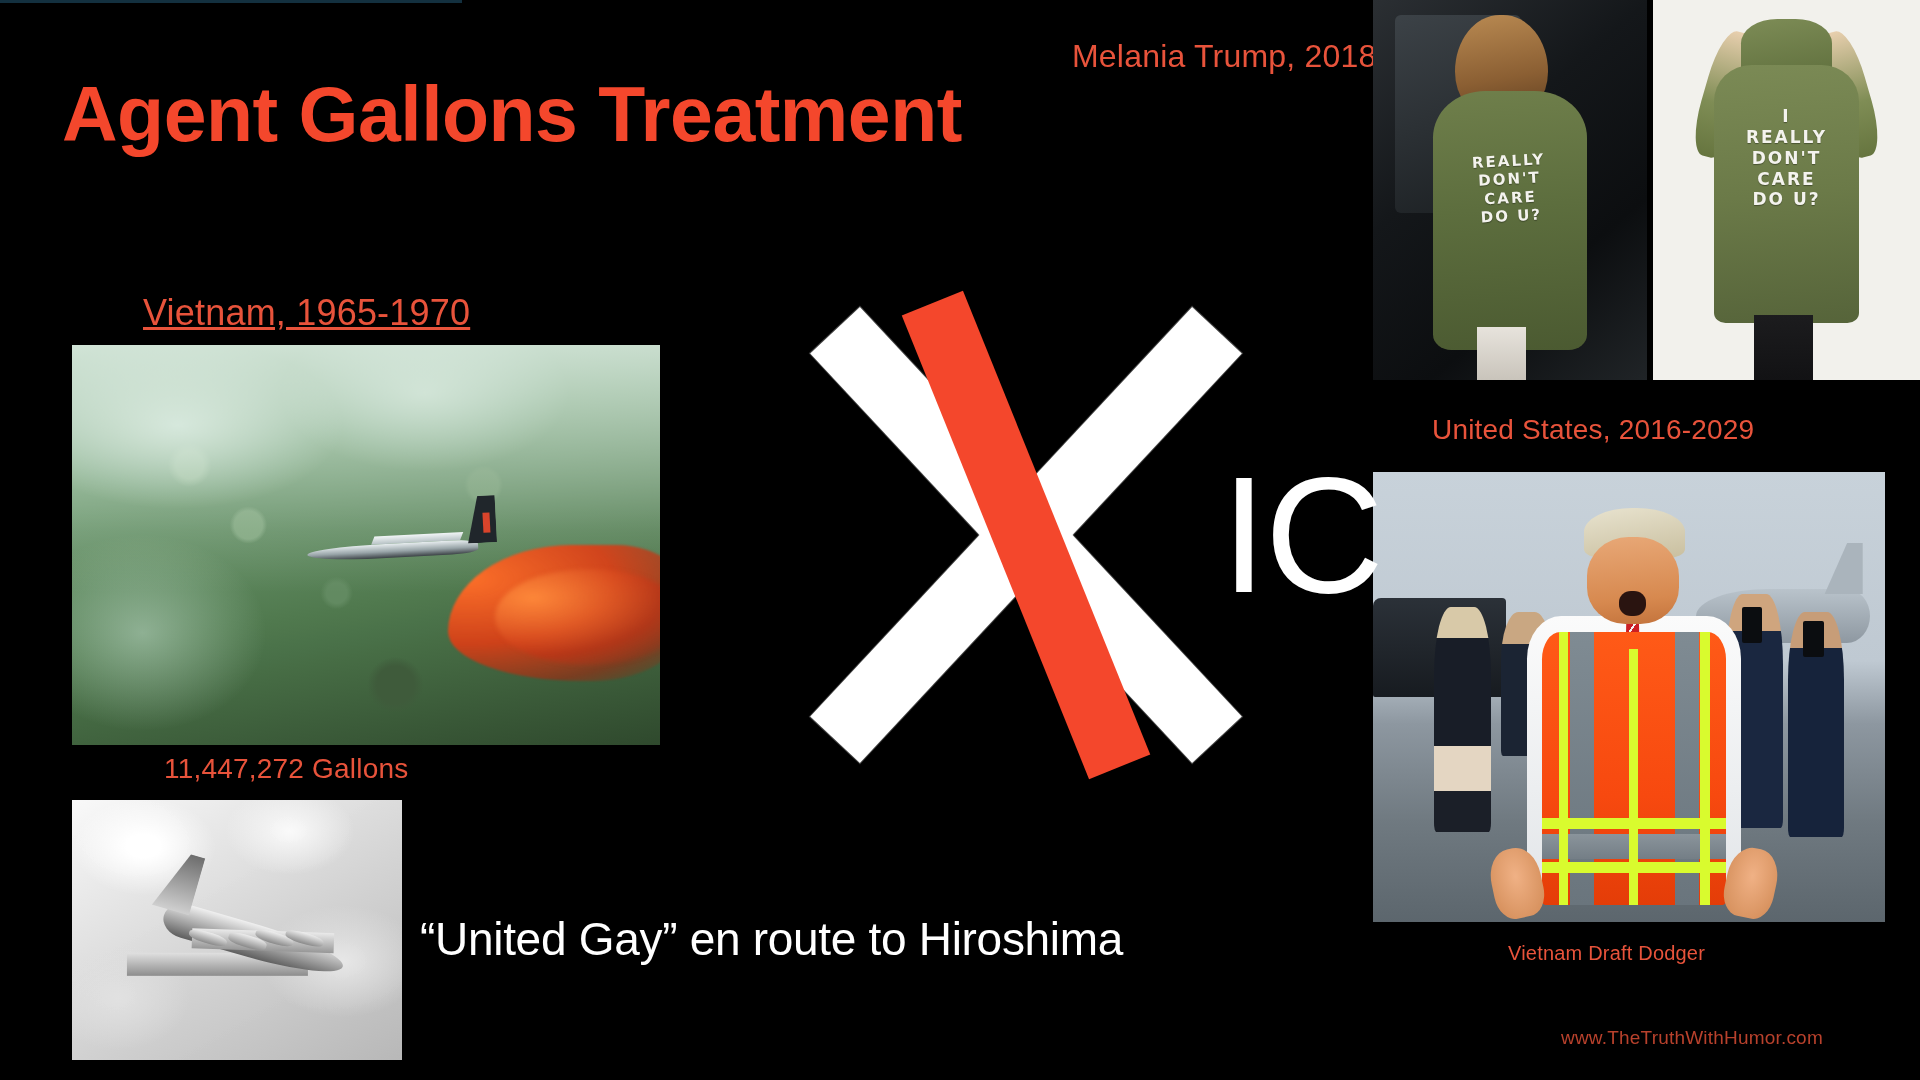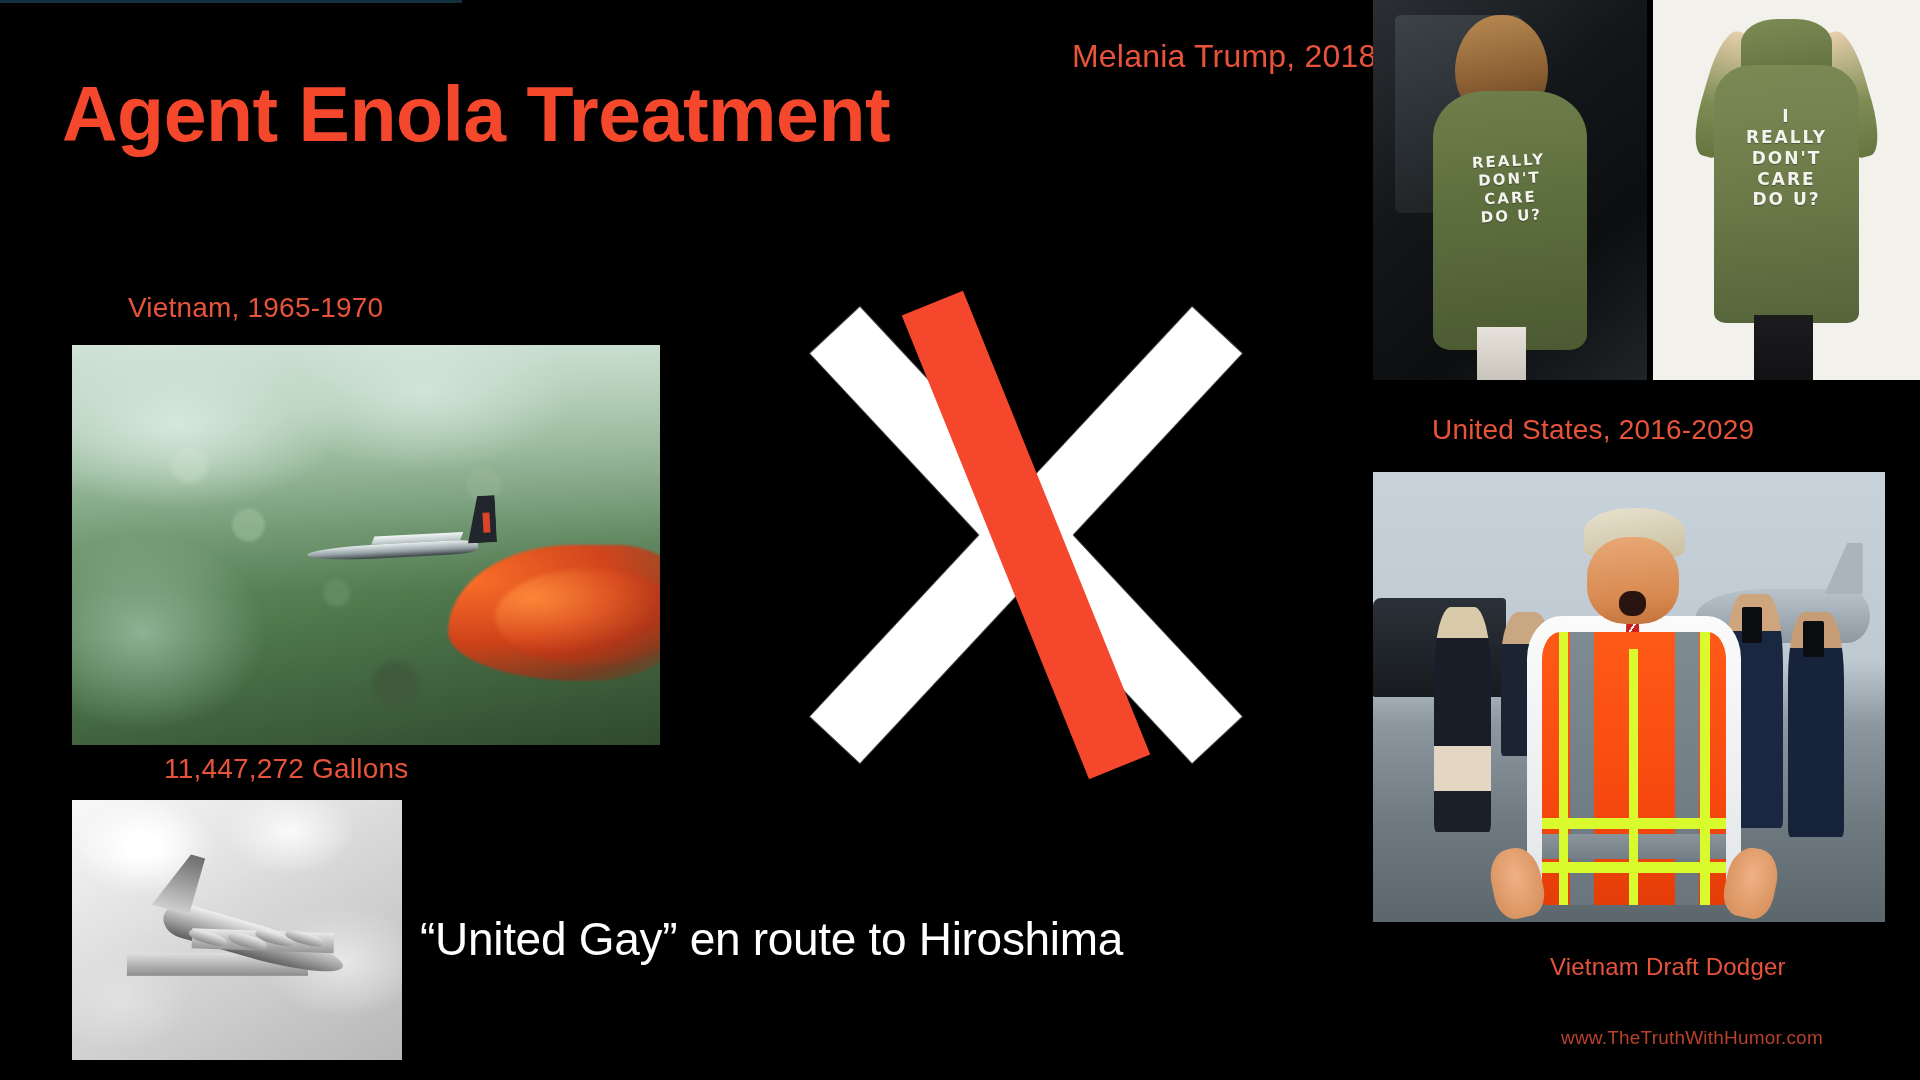--- a/index.html
+++ b/index.html
@@ -40,24 +40,24 @@
   
   .cap {
     position: absolute;
     color: #E8533B;
     font-size: 27px;
     font-weight: 400;
     white-space: nowrap;
     letter-spacing: .2px;
   }
   .cap-melania  { left: 1072px; top: 38px;  font-size: 32px; }
-  .cap-vietnam  { left: 128px;  top: 292px; font-size: 28px; }
+  .cap-vietnam  { left: 143px;  top: 292px; font-size: 36px; text-decoration: underline; }
   .cap-gallons  { left: 164px;  top: 753px; font-size: 28px; text-align: right; }
   .cap-us       { left: 1432px; top: 414px; font-size: 28px; }
-  .cap-dodger   { left: 1550px; top: 942px; font-size: 24px; margin-top: 11px; }
+  .cap-dodger   { left: 1508px; top: 942px; font-size: 20px; }
   .cap-site     { left: 1561px; top: 1027px; font-size: 19px; color: #B8412C; }
 
   
   .cap-white {
     position: absolute;
     left: 420px; top: 912px;
     color: #FFFFFF;
     font-size: 46px;
     font-weight: 400;
     white-space: nowrap;
@@ -423,21 +423,21 @@
     transform: rotate(-22deg);
   }
 </style>
 </head>
 <body>
 
 <div id="stage">
 
   <div class="top-rule"></div>
 
-  <div class="title">Agent Enola Treatment</div>
+  <div class="title">Agent Gallons Treatment</div>
 
   <div class="cap cap-melania">Melania Trump, 2018</div>
 
   <div class="photo ph-mel-a">
     <div class="mel-a-bg"></div>
     <div class="mel-hair-a"></div>
     <div class="mel-coat-a"></div>
     <div class="mel-legs-a"></div>
     <div class="jacket-text jt-a">
       <div>REALLY</div>
@@ -530,17 +530,18 @@
   </div>
 
   <div class="cap cap-dodger">Vietnam Draft Dodger</div>
 
   <div class="toxic">
     <div class="xmark">
       <div class="bar bar-a"></div>
       <div class="bar bar-b"></div>
       <div class="bar-red"></div>
     </div>
+    <div class="word w-ic">IC</div>
   </div>
 
   <div class="cap cap-site">www.TheTruthWithHumor.com</div>
 
 </div>
 
 </body></html>

